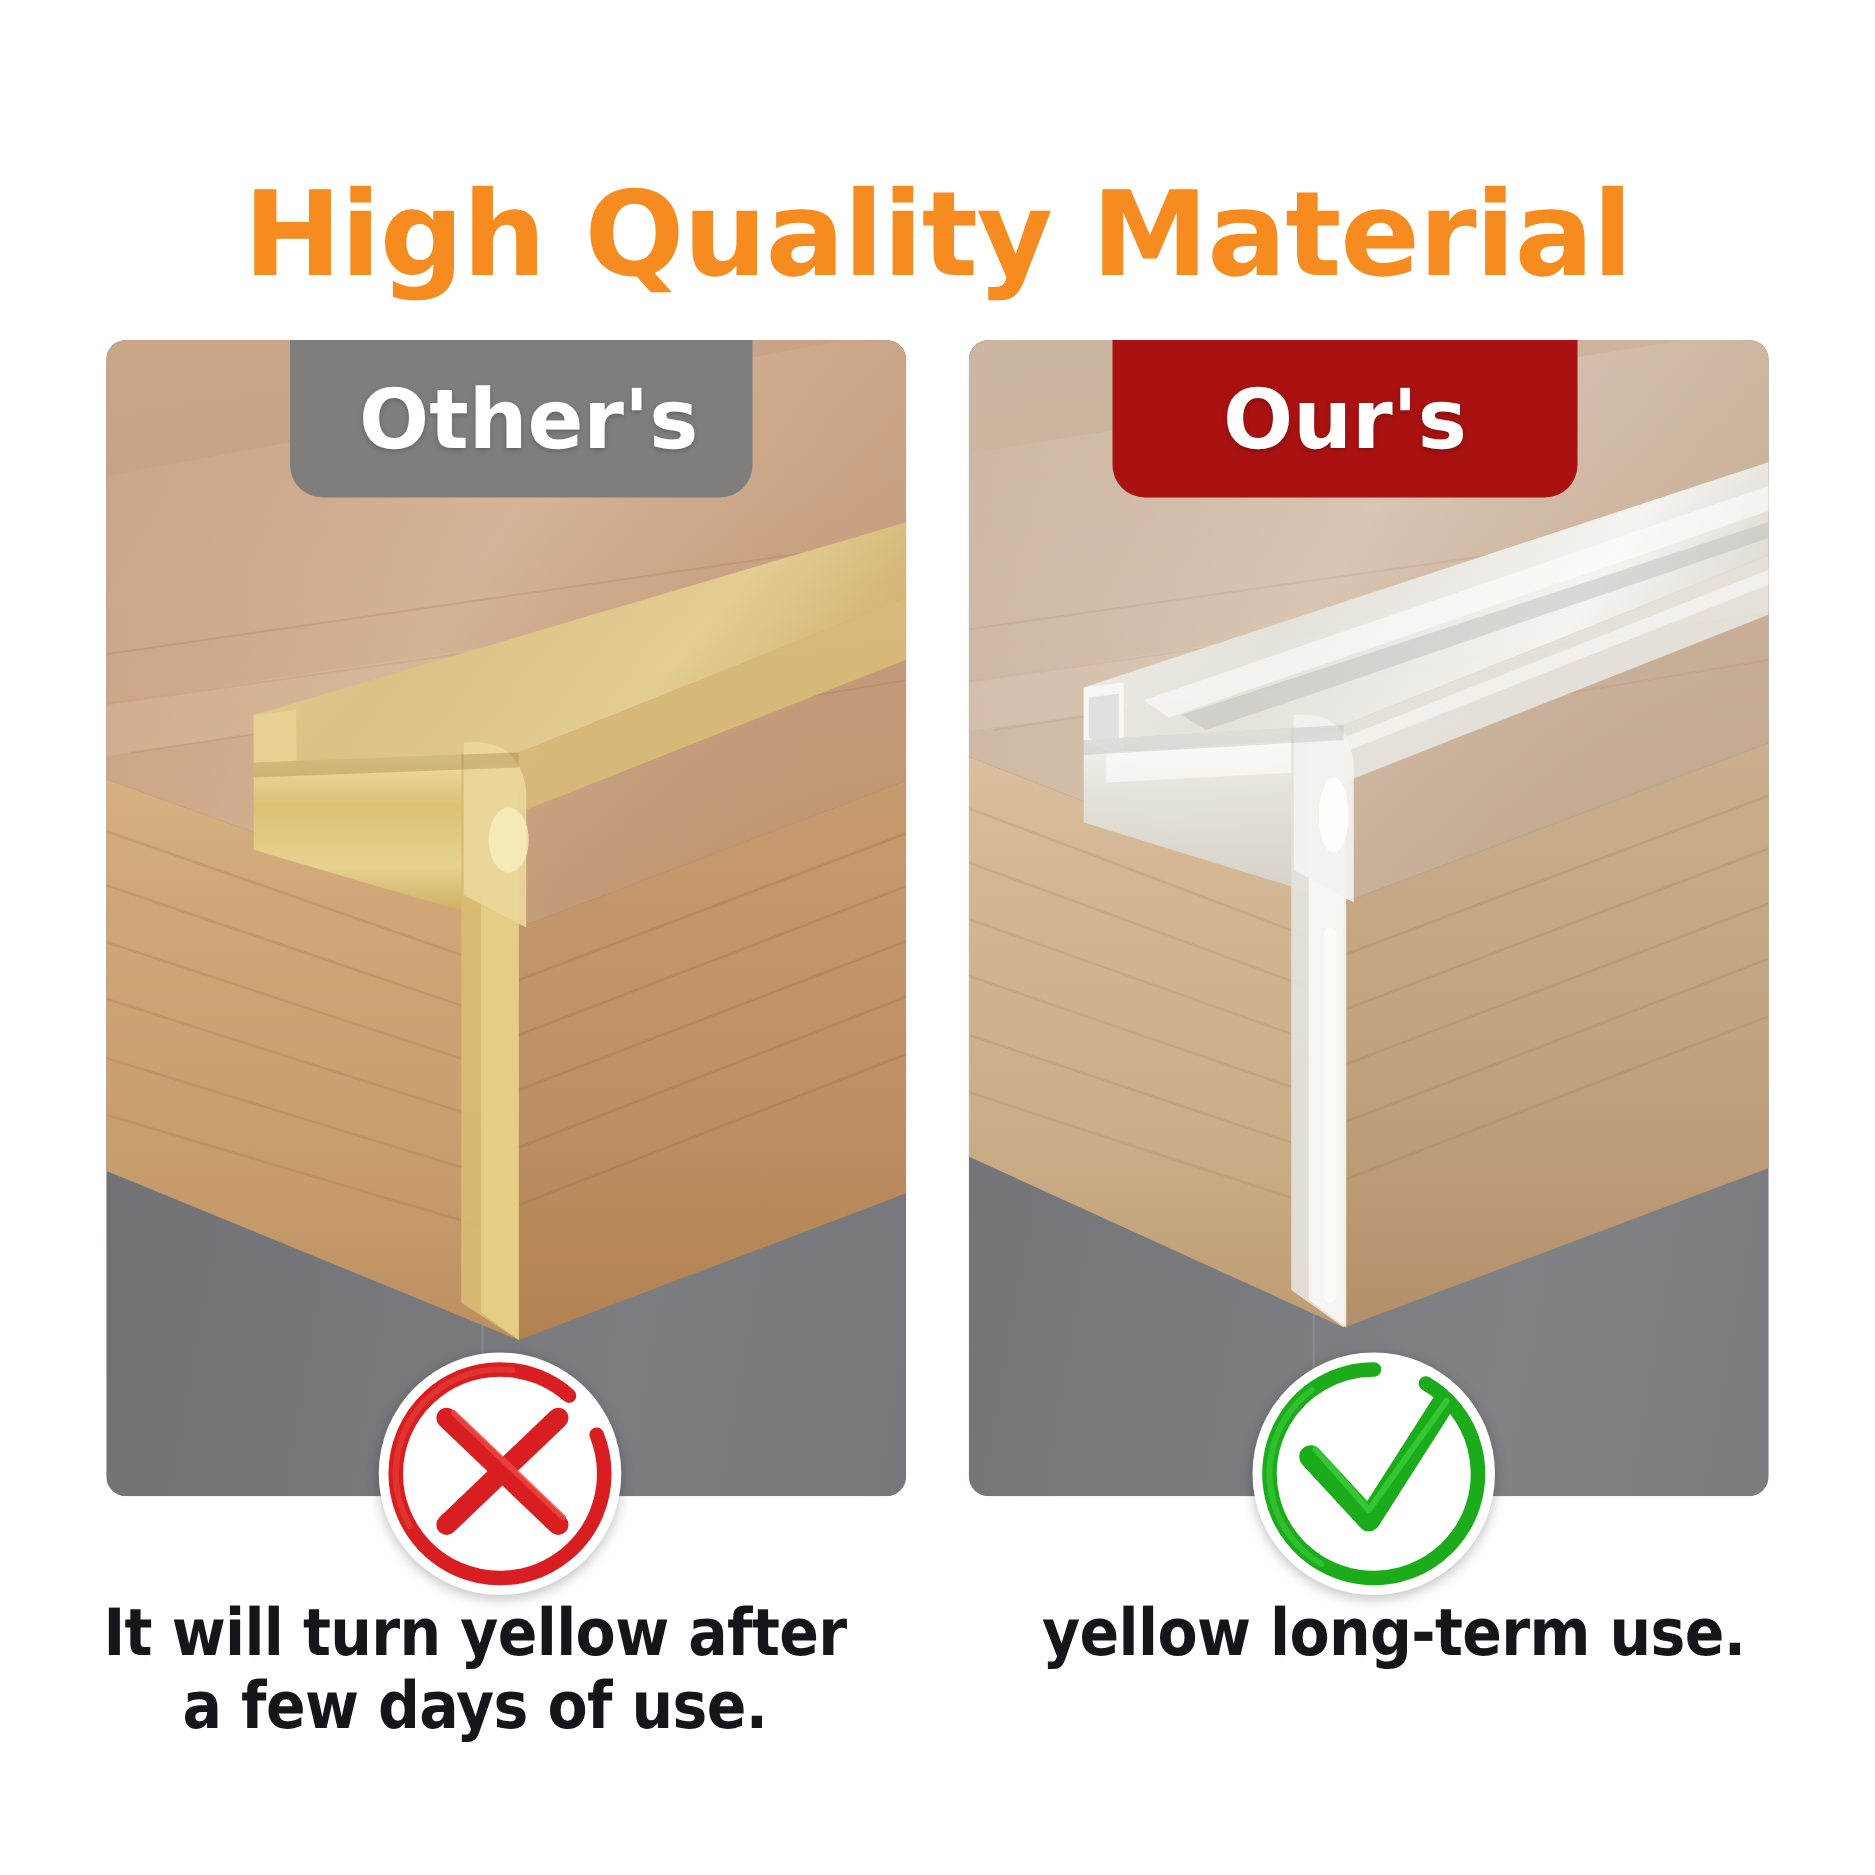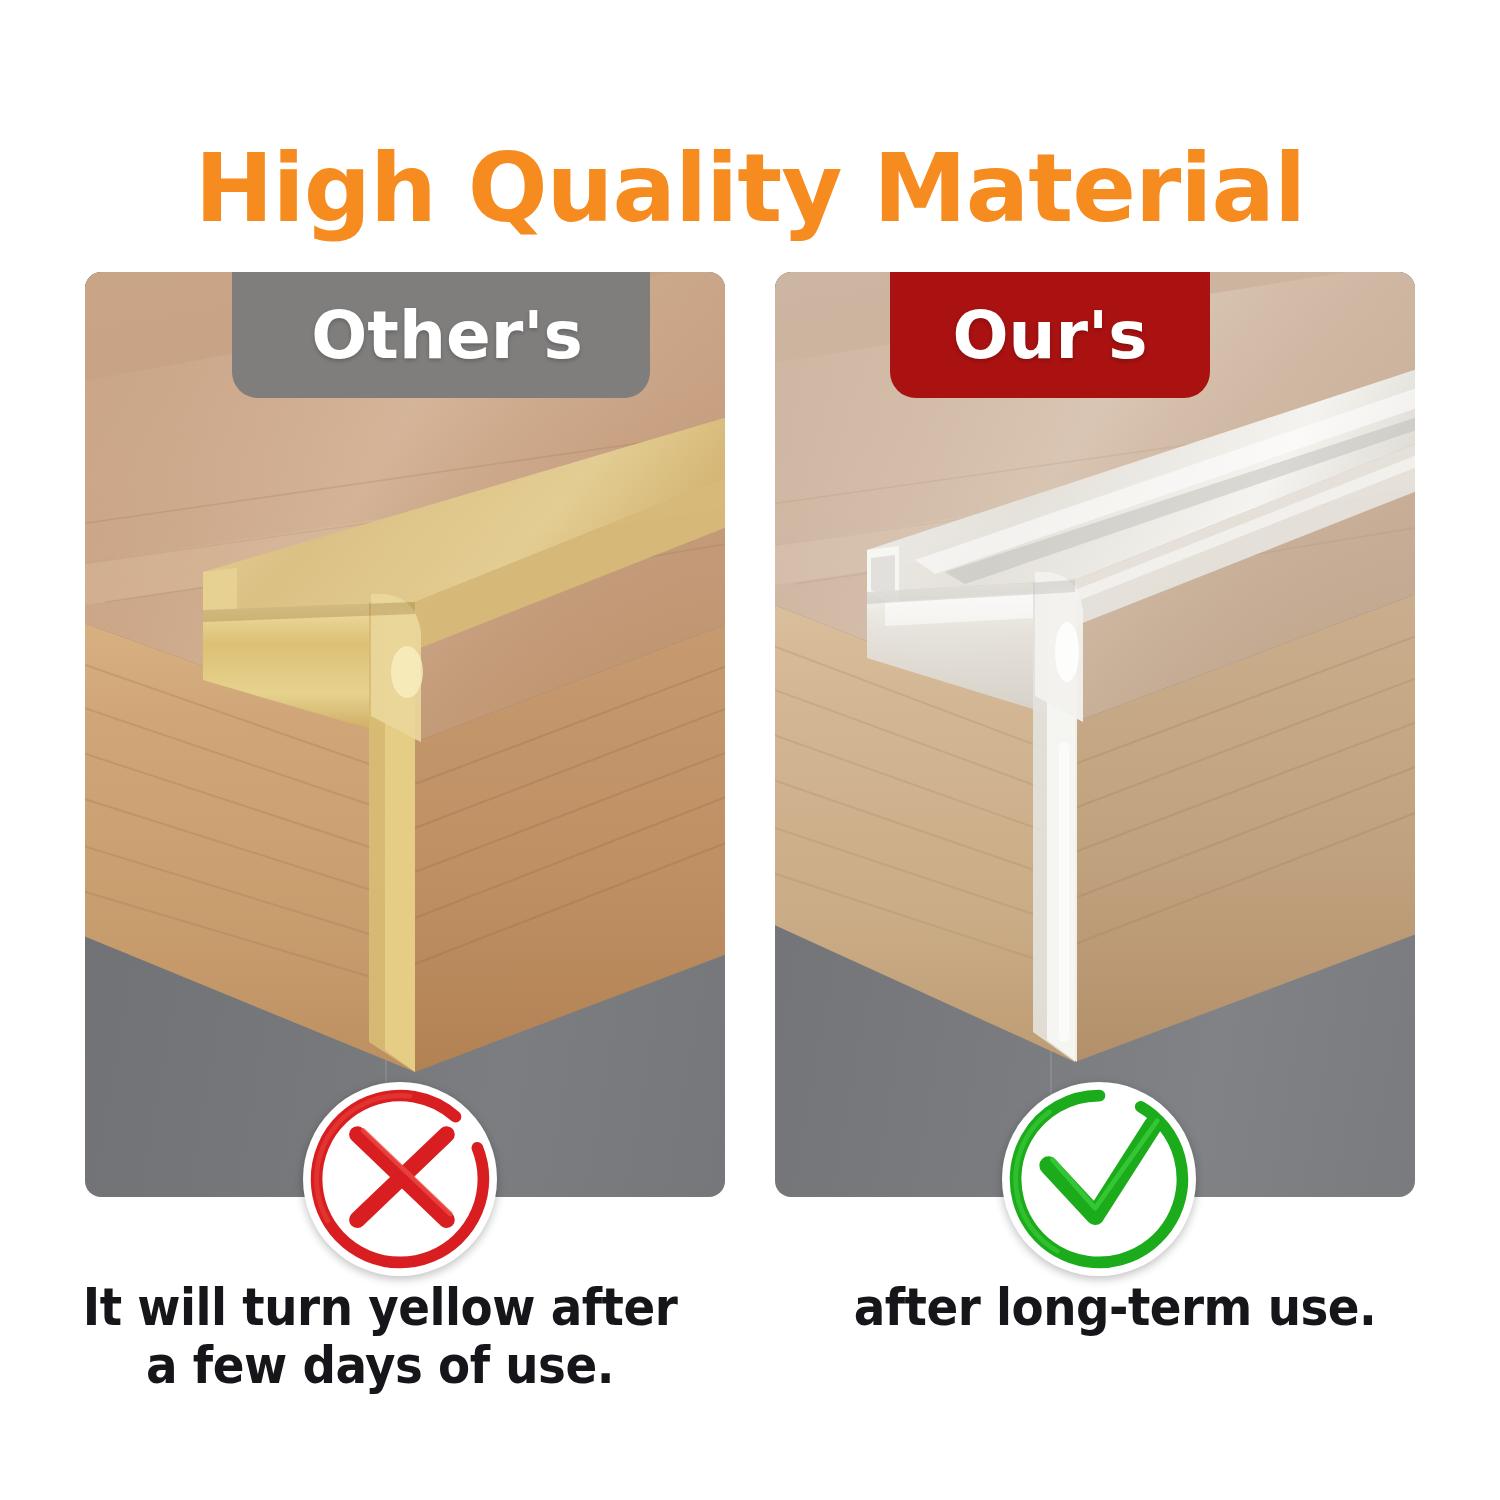--- a/index.html
+++ b/index.html
@@ -67,27 +67,27 @@
     color:#ffffff;
     font-family:"DejaVu Sans", sans-serif;
     font-weight:bold;
     font-size:66px;
     letter-spacing:0px;
     text-shadow:0 2px 4px rgba(0,0,0,.22);
     white-space:nowrap;
     z-index:9;
   }
   .badge-other {
-    left:147px; width:418px;
+    left:147px; width:370px;
     background:#807d7d;
     border-radius:0 0 26px 26px;
     padding-left:12px;
   }
   .badge-our {
-    left:115px; width:320px;
+    left:115px; width:372px;
     background:#A91211;
     border-radius:0 0 26px 26px;
   }
 
   
   .status {
     position:absolute;
     width:194px; height:194px;
     border-radius:50%;
     background:#ffffff;
@@ -347,14 +347,14 @@
     <path d="M 52,80 L 96,130 L 160,40" stroke="#3FD13F" stroke-width="5" stroke-linecap="round" stroke-linejoin="round" fill="none" opacity="0.7"></path>
   </svg>
 </div>
 
 <div class="caption caption-left">
   <span>It will turn yellow after</span>
   <span class="l2">a few days of use.</span>
 </div>
 
 <div class="caption caption-right">
-  <span class="l2">after long-term use.</span>
+  <span class="l2">yellow long-term use.</span>
 </div>
 
 </body></html>

